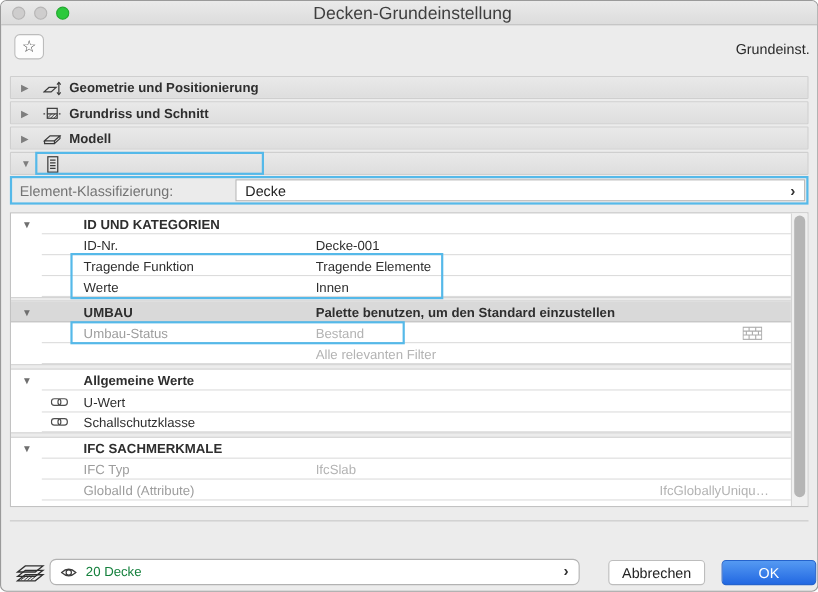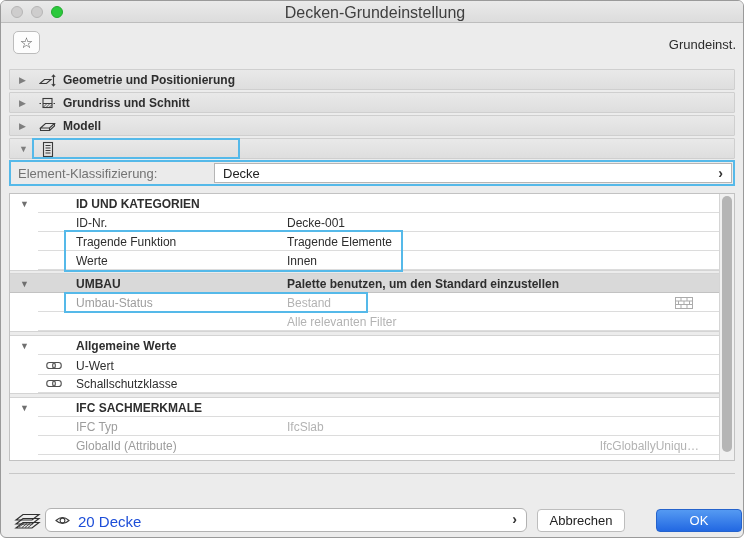--- a/index.html
+++ b/index.html
@@ -75,25 +75,25 @@
   .vthumb { position:absolute; left:2px; top:2px; width:10px; height:256px;
     background:#b5b5b5; border-radius:5px; }
 
   
   .footdiv { position:absolute; left:8px; right:8px; top:472px;
     border-top:1px solid #c8c8c8; }
   .layers-icon { position:absolute; left:13px; top:507px; width:27px; height:24px; }
   .layerfield { position:absolute; left:44px; top:507px; width:482px; height:24px;
     background:#fff; border:1px solid #b2b2b2; border-radius:6px; }
   .layerfield .eye { position:absolute; left:9px; top:5px; width:15px; height:13px; }
-  .layerfield .lval { position:absolute; left:32px; top:4px; font-size:15px; color:#1d4ed8; }
+  .layerfield .lval { position:absolute; left:32px; top:4px; font-size:12px; color:#15803d; }
   .layerfield .chev { position:absolute; right:9px; top:2px; }
   .btn { position:absolute; top:508px; height:23px; border-radius:4px;
     font-size:13px; text-align:center; line-height:21px; cursor:default; }
-  .btn.cancel { left:536px; width:88px; background:#fff; border:1px solid #bdbdbd; color:#222; }
+  .btn.cancel { left:552px; width:88px; background:#fff; border:1px solid #bdbdbd; color:#222; }
   .btn.ok { left:655px; width:86px; background:linear-gradient(#559af2,#2268e2);
     border:1px solid #2563cc; color:#fff; }
 
   svg { display:block; }
 </style>
 </head>
 <body>
 
 <div class="window">
 

